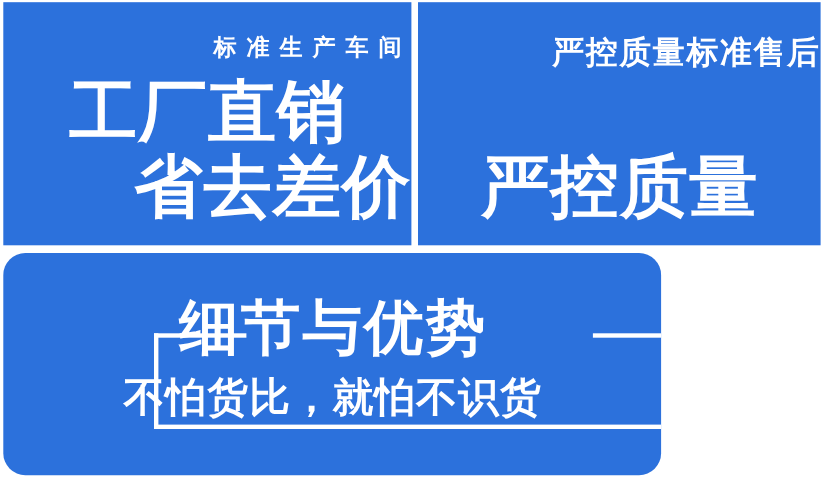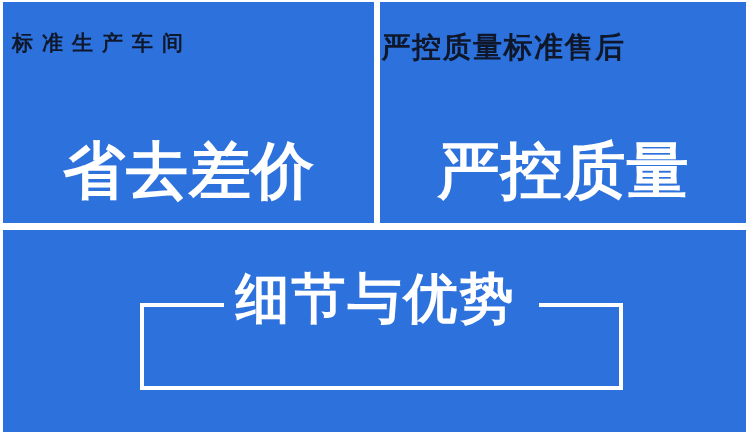--- a/index.html
+++ b/index.html
@@ -39,31 +39,32 @@
   #panel-right {
     left: 380px;
     top: 2px;
     width: 366px;
     height: 221px;
   }
 
   #panel-bottom {
     left: 3px;
     top: 230px;
-    width: 743px;
+    width: 598px;
     height: 202px;
+    border-radius: 20px;
   }
 
   
   .eyebrow {
     position: absolute;
     left: 0;
     right: 0;
-    text-align: left;
-    color: #0f172a;
+    text-align: right;
+    color: #ffffff;
     font-weight: bold;
     white-space: nowrap;
   }
 
   #eyebrow-left {
     top: 27px;
     font-size: 21px;
     letter-spacing: 9px;
     text-indent: 9px;
     font-weight: 600;
@@ -86,21 +87,21 @@
     color: #ffffff;
     font-weight: bold;
     font-size: 62px;
     line-height: 1;
     white-space: nowrap;
     letter-spacing: 1px;
     text-indent: 1px;
   }
 
   #head-left-1 { top: 70px; }
-  #head-left-2 { top: 138px; }
+  #head-left-2 { top: 138px; text-align: right; }
   #head-right-1 { top: 70px; }
   #head-right-2 { top: 138px; }
 
   
   #frame {
     position: absolute;
     left: 137px;
     top: 73px;      
     width: 483px;   
     height: 87px;   
@@ -152,35 +153,37 @@
     text-indent: 1px;
   }
 </style>
 </head>
 <body>
 
 <div id="stage">
 
   <div class="panel" id="panel-left">
     <div class="eyebrow" id="eyebrow-left">标准生产车间</div>
+    <div class="headline" id="head-left-1">工厂直销</div>
     <div class="headline" id="head-left-2">省去差价</div>
   </div>
 
   <div class="panel" id="panel-right">
     <div class="eyebrow" id="eyebrow-right">严控质量标准售后</div>
     <div class="headline" id="head-right-2">严控质量</div>
   </div>
 
   <div class="panel" id="panel-bottom">
 
     <div id="frame">
       <div class="frame-edge" id="frame-left"></div>
       <div class="frame-edge" id="frame-right"></div>
       <div class="frame-edge" id="frame-bottom"></div>
       <div class="frame-edge" id="frame-top-l"></div>
       <div class="frame-edge" id="frame-top-r"></div>
     </div>
 
     <div id="bottom-title">细节与优势</div>
 
+    <div id="bottom-sub">不怕货比，就怕不识货</div>
   </div>
 
 </div>
 
 </body></html>

